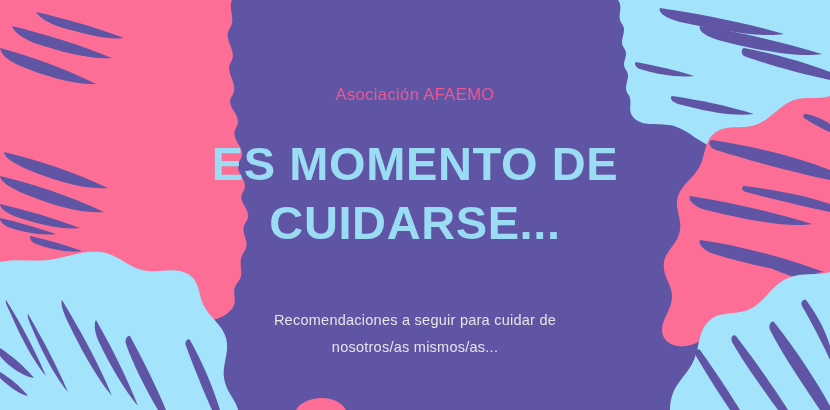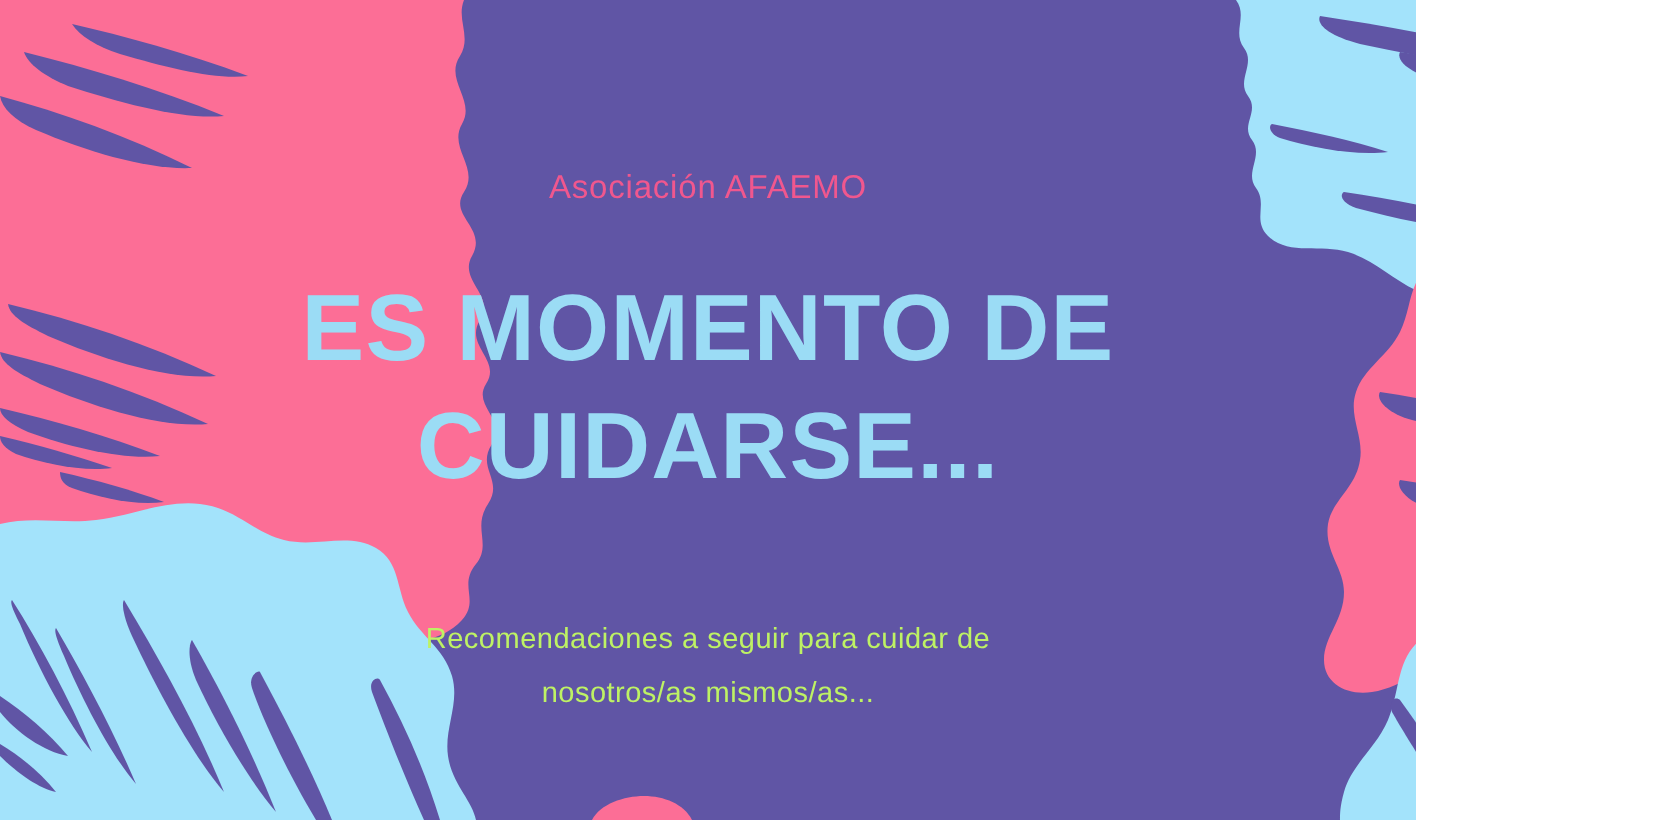--- a/index.html
+++ b/index.html
@@ -2,21 +2,21 @@
 <html><head>
 <meta charset="utf-8">
 <style>
   html, body {
     margin: 0;
     padding: 0;
     background: #ffffff;
   }
   #slide {
     position: relative;
-    width: 708px;
+    width: 830px;
     height: 410px;
     overflow: hidden;
     background: #6055A5;
     font-family: "Liberation Sans", sans-serif;
   }
   #brush-layer {
     position: absolute;
     inset: 0;
     width: 830px;
     height: 410px;
@@ -49,21 +49,21 @@
     text-transform: uppercase;
     white-space: pre-line;
     max-width: 620px;
   }
   .subcopy {
     margin-top: 23px;
     font-size: 14.5px;
     font-weight: 400;
     letter-spacing: 0.25px;
     line-height: 1.85;
-    color: #bef264;
+    color: #e5e5e5;
     white-space: pre-line;
     max-width: 420px;
   }
 </style>
 </head>
 <body>
 
 <div id="slide">
 
   <svg id="brush-layer" viewBox="0 0 830 410" preserveAspectRatio="none">

